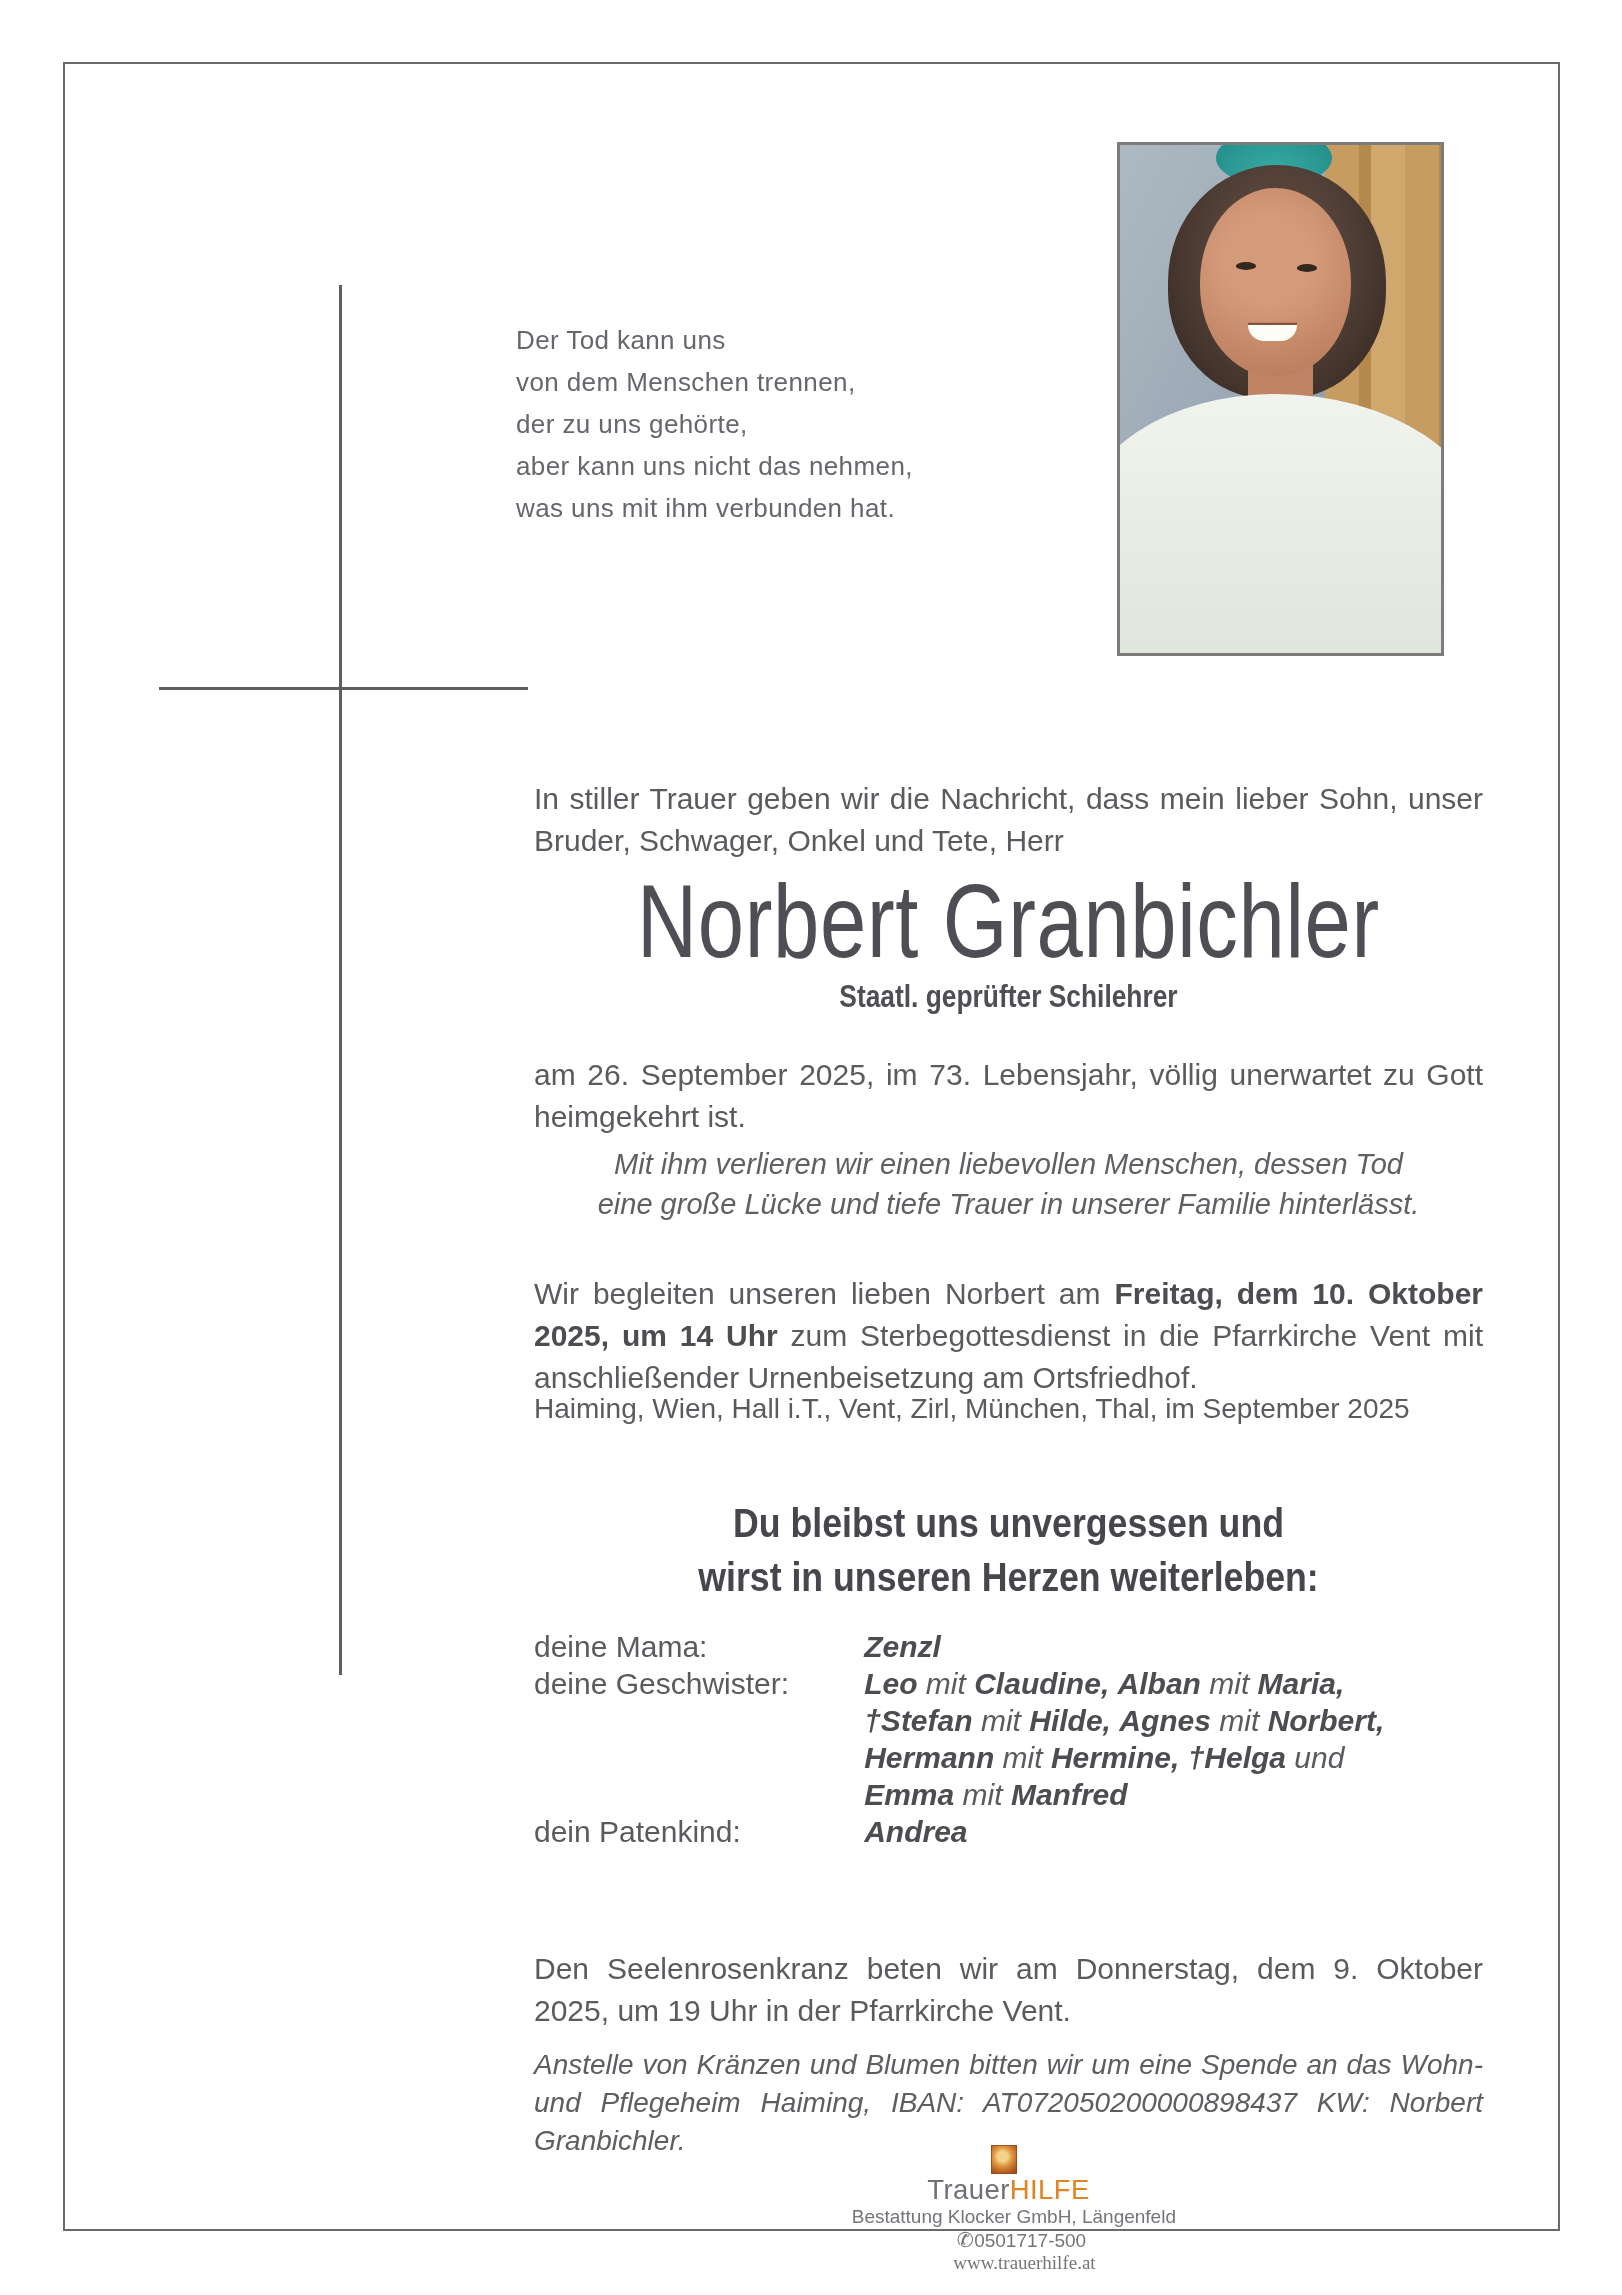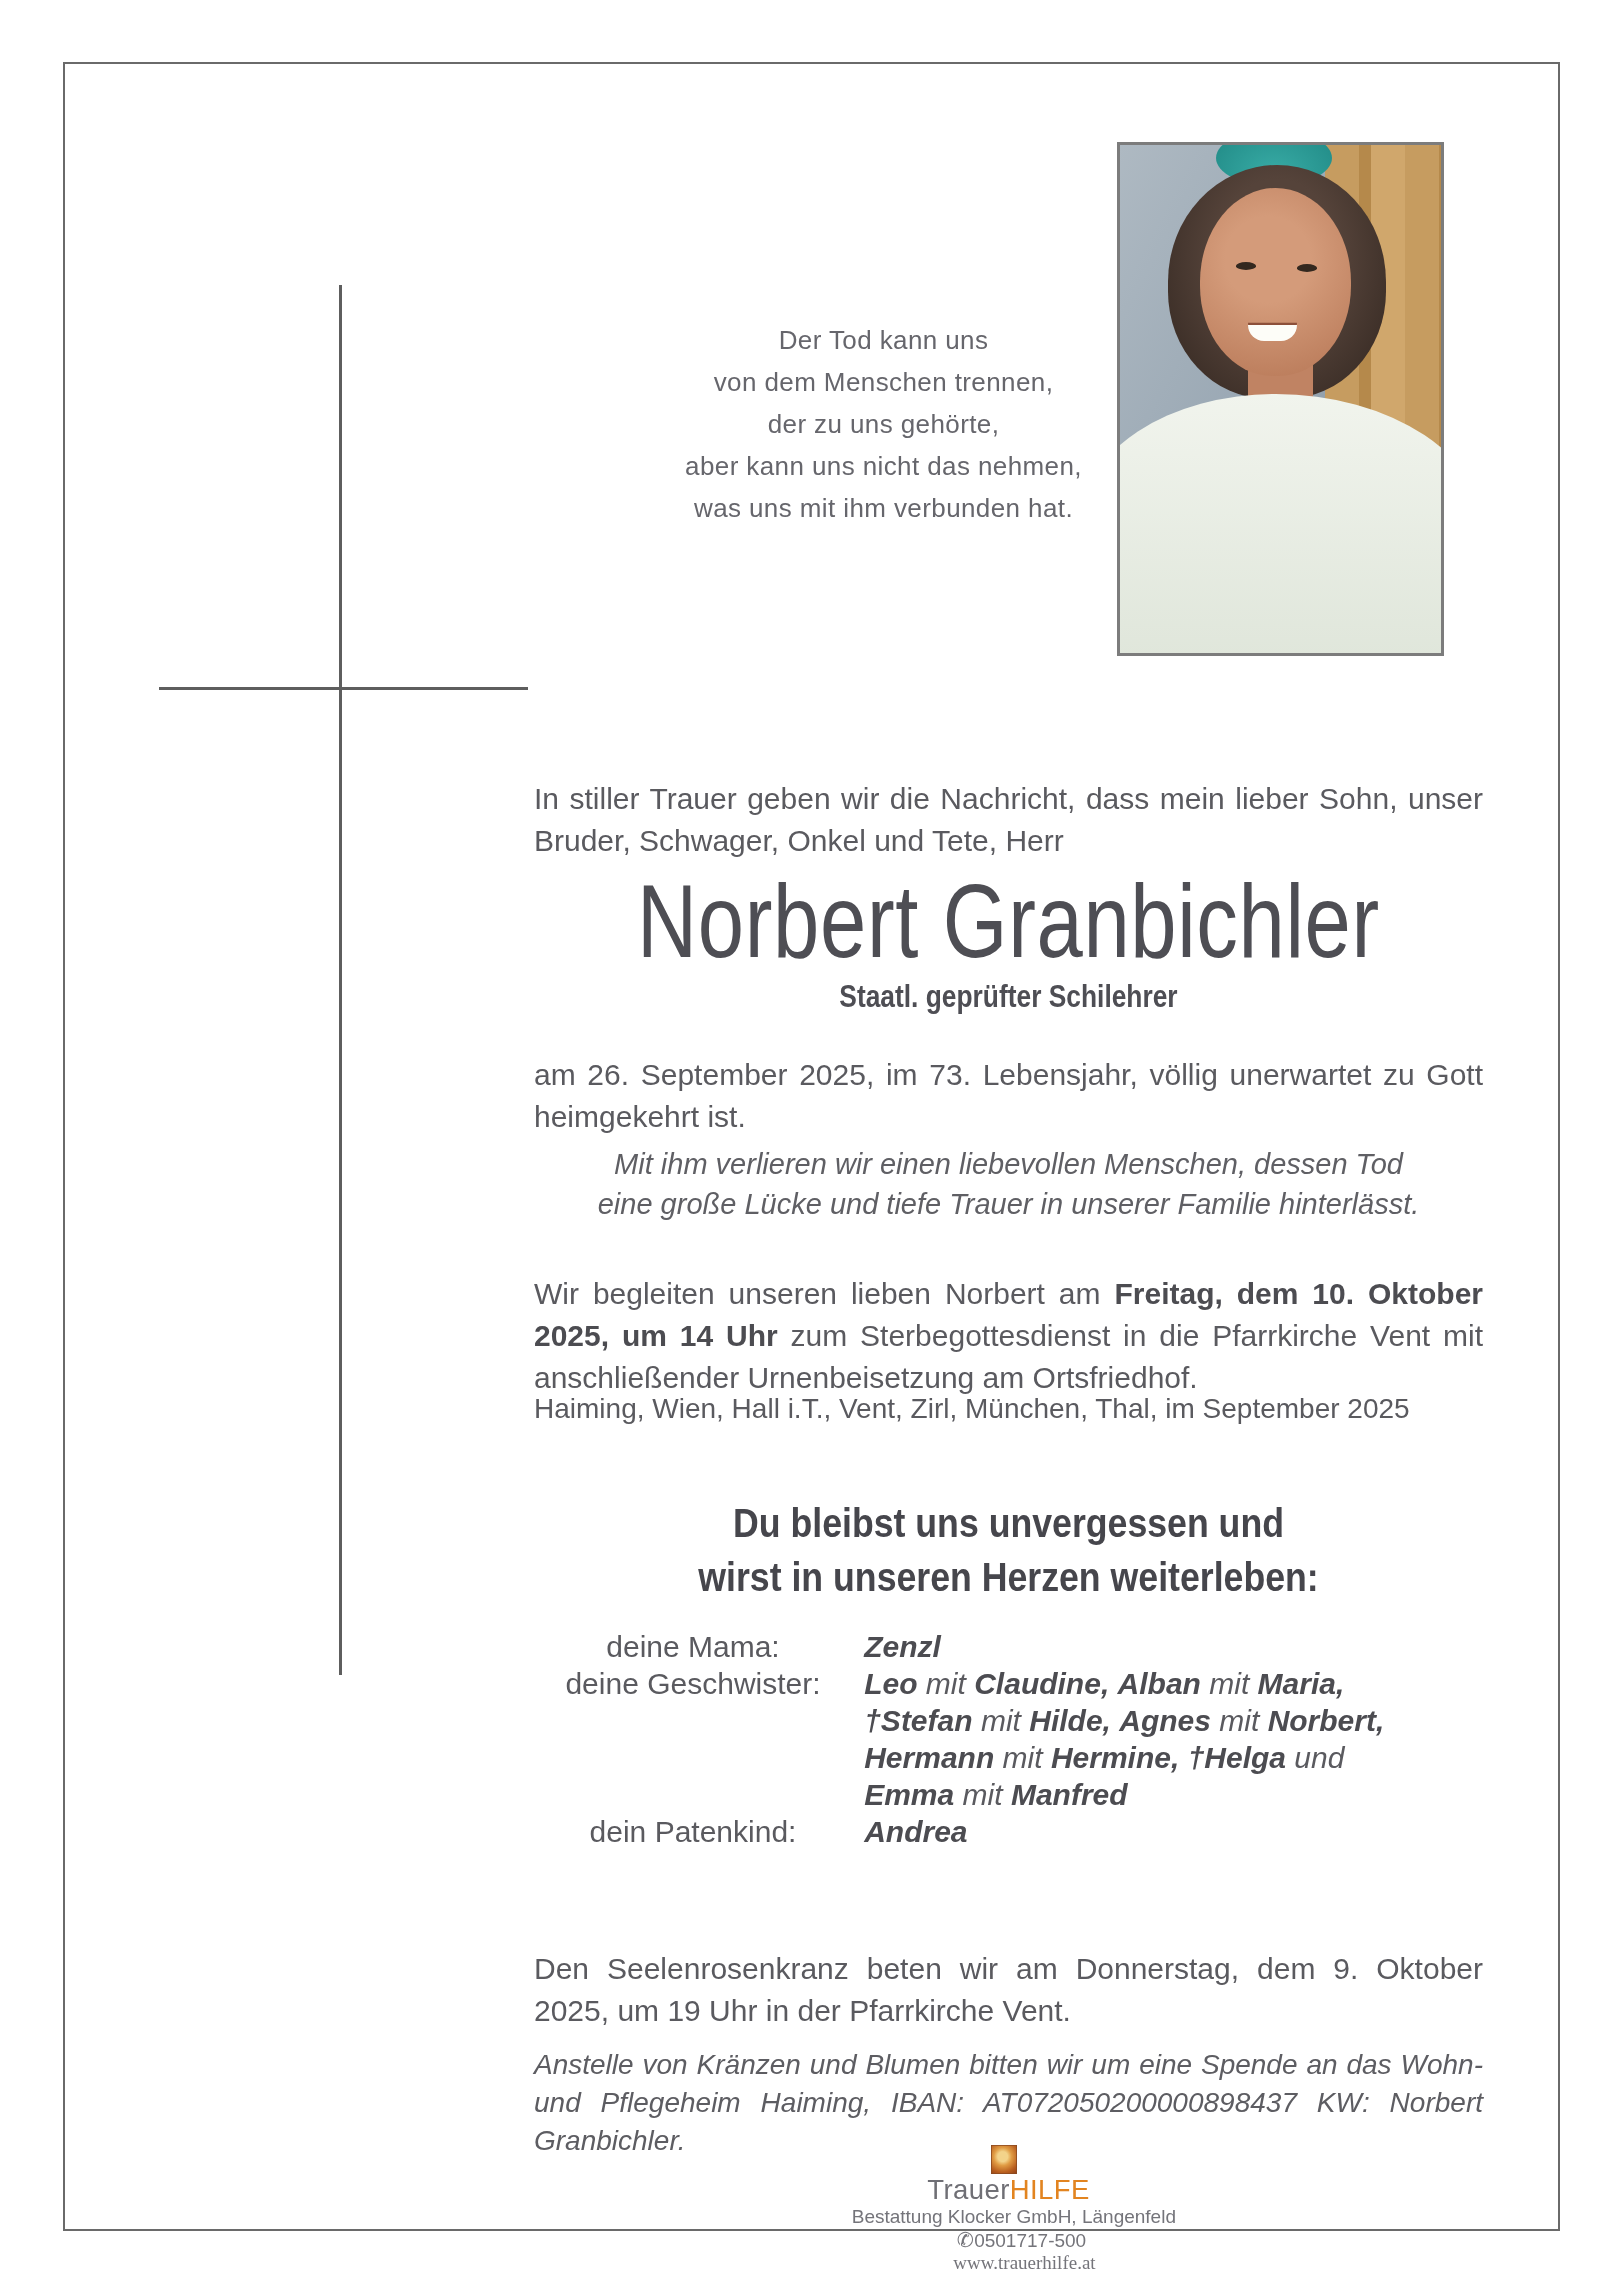--- a/index.html
+++ b/index.html
@@ -10,21 +10,21 @@
   }
   .card{
     position:absolute;left:63px;top:62px;width:1493px;height:2165px;
     border:2.3px solid #6a6a6a;background:#ffffff;
   }
   
   .cross-v{position:absolute;left:274px;top:221px;width:3.1px;height:1390px;background:#5e5e5e;}
   .cross-h{position:absolute;left:94px;top:623px;width:369px;height:3.1px;background:#5e5e5e;}
   
   .quote{
-    position:absolute;left:451px;top:255px;width:735px;text-align:center;
+    position:absolute;left:451px;top:255px;width:735px;text-align:left;
     font-size:26px;line-height:42px;color:#66666c;letter-spacing:0.4px;
   }
   
   .photo{
     position:absolute;left:1052px;top:78px;width:321px;height:508px;
     border:3.1px solid #7c7c7c;overflow:hidden;background:#9aa7b2;
   }
   .photo .bg-left{position:absolute;left:0;top:0;width:66%;height:100%;
     background:linear-gradient(118deg,#aeb9c2 0%,#9aa8b4 55%,#8593a0 100%);}
   .photo .bg-wood{position:absolute;right:0;top:0;width:36%;height:100%;
@@ -55,21 +55,21 @@
   #verse{top:1080px;text-align:center;font-style:italic;font-size:29px;line-height:40px;color:#5f5f64;}
   #funeral{top:1169px;text-align:justify;margin-top:40px;}
   #funeral b,.fam-line b{font-weight:700;color:#4c4c51;}
   #cities{top:1324px;white-space:nowrap;font-size:28px;}
   #remembrance{
     top:1432px;text-align:center;font-weight:700;font-size:41px;line-height:54px;color:#46464c;
     transform:scaleX(0.87);transform-origin:50% 0;
   }
   #family{top:1564px;font-size:30px;line-height:37px;}
   .fam-row{display:flex;}
-  .fam-label{flex:0 0 318px;text-align:center;padding-right:12.2px;color:#5a5a5f;}
+  .fam-label{flex:0 0 318px;text-align:left;padding-right:12.2px;color:#5a5a5f;}
   .fam-value{flex:1;}
   .fam-line{line-height:37px;font-style:italic;}
   #rosary{top:1884px;text-align:justify;}
   #donation{top:1982px;text-align:justify;font-style:italic;font-size:28px;line-height:38px;color:#5d5d62;}
   
   .footer{
     position:absolute;left:469px;top:2121px;width:949px;height:49px;
     display:flex;align-items:center;justify-content:center;flex-direction:column;
   }
   .rose{

